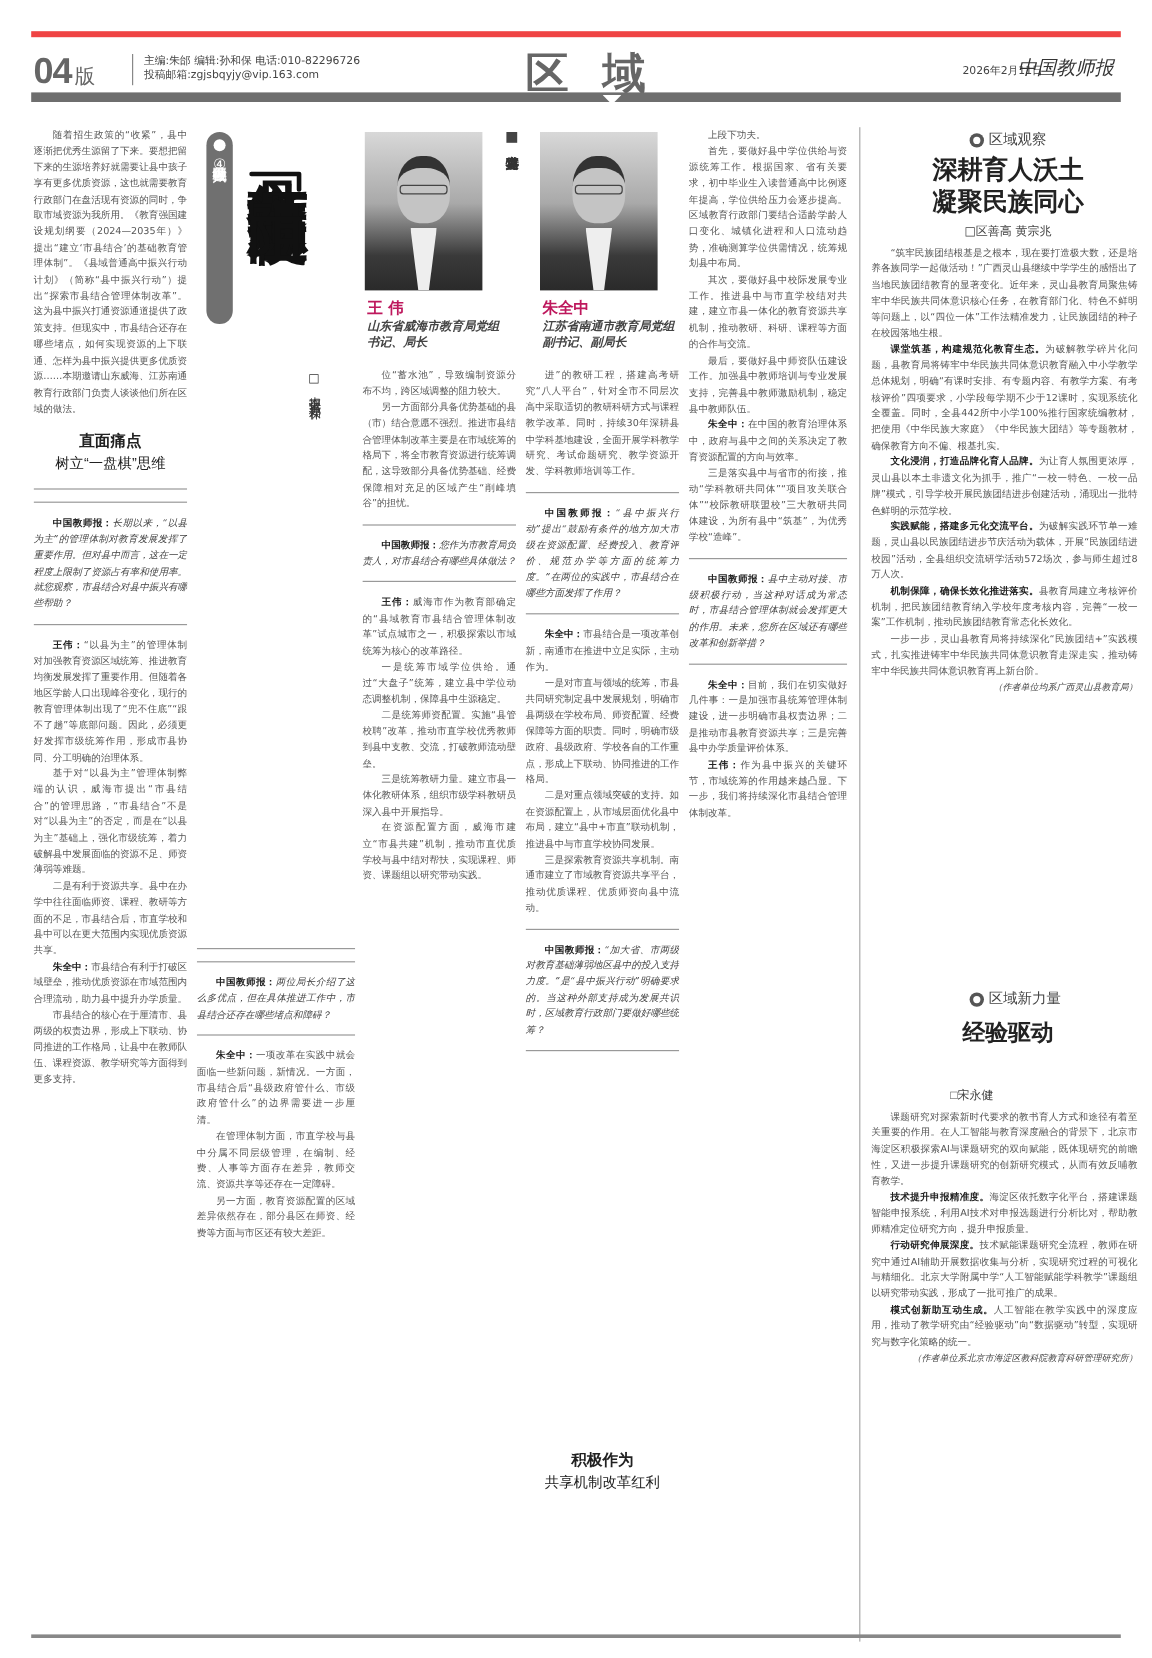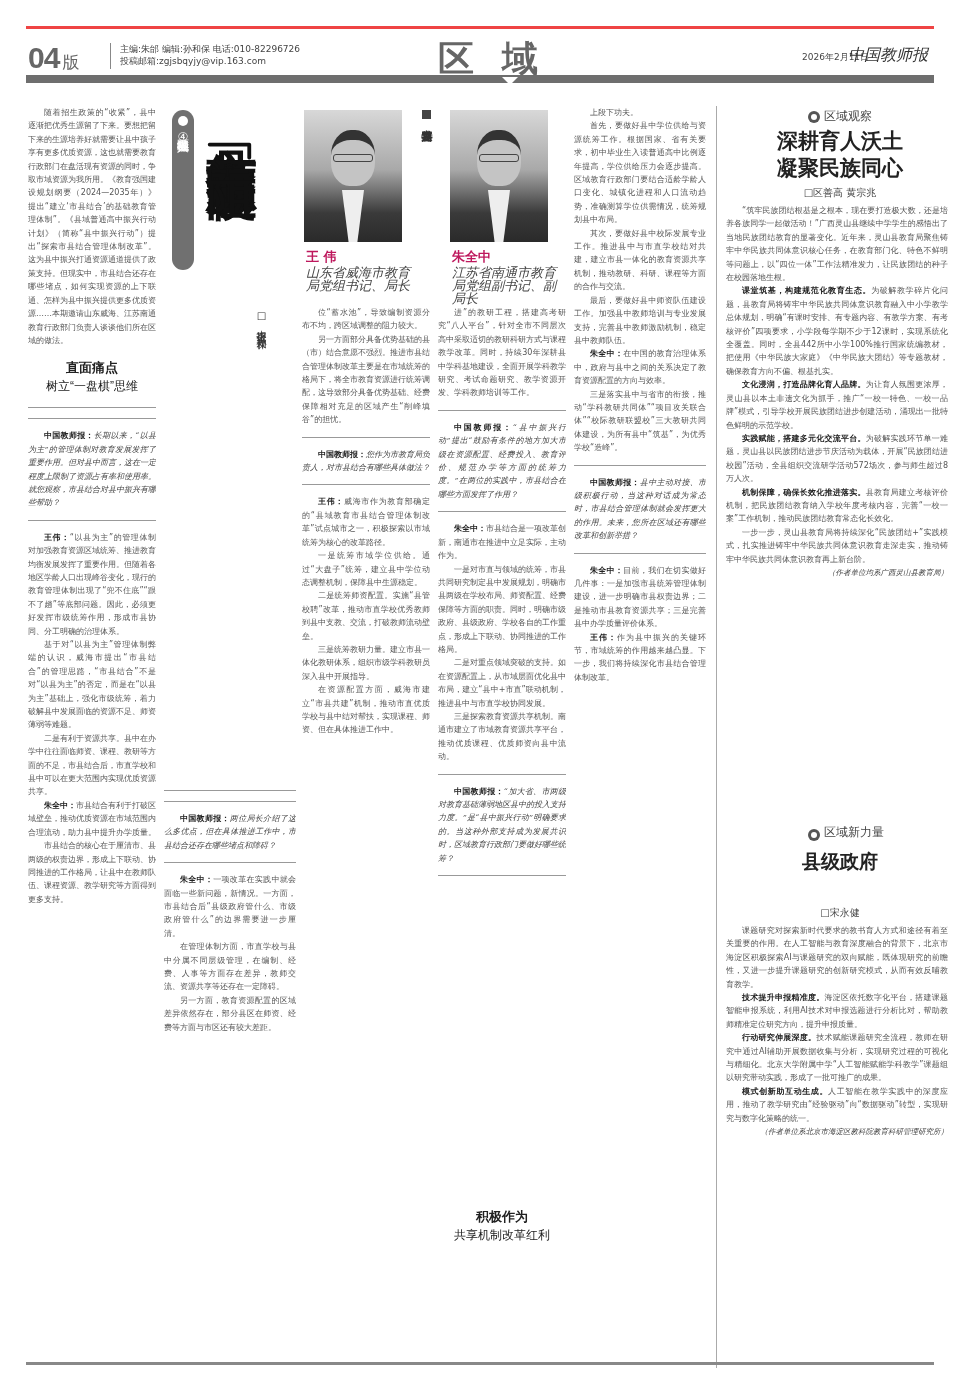--- a/index.html
+++ b/index.html
@@ -1,19 +1,19 @@
 <!DOCTYPE html>
 <html><head>
 <meta charset="utf-8">
 <style>
   * { box-sizing: border-box; margin: 0; padding: 0; }
   html, body { width: 960px; height: 1382px; background: #fff; overflow: hidden; }
   body { font-family: "DejaVu Sans", sans-serif; color: #333; position: relative; }
 
-  .masthead { position: absolute; left: 26px; top: 26px; width: 908px; height: 60px; border-top: 3px solid #ef4444; }
+  .masthead { position: absolute; left: 26px; top: 26px; width: 908px; height: 60px; border-top: 5px solid #ef4444; }
   .mh-page { position: absolute; left: 2px; top: 12px; font-family: "Liberation Sans", sans-serif; font-weight: bold; font-size: 30px; color: #666; letter-spacing: -1px; }
   .mh-page small { font-size: 17px; font-weight: normal; color: #666; margin-left: 3px; }
   .mh-sep { position: absolute; left: 84px; top: 14px; width: 1px; height: 26px; background: #888; }
   .mh-info { position: absolute; left: 94px; top: 14px; font-size: 9px; line-height: 12px; color: #444; }
   .mh-section { position: absolute; left: 412px; top: 6px; font-size: 36px; font-weight: bold; color: #666; letter-spacing: 28px; }
   .mh-date { position: absolute; left: 776px; top: 22px; font-size: 9px; color: #444; }
   .mh-logo { position: absolute; right: 6px; top: 16px; font-family: "DejaVu Serif", serif; font-size: 16px; font-style: italic; color: #333; }
   .mh-bar { position: absolute; left: 0; top: 46px; width: 908px; height: 8px; background: #6e6e6e; }
   .mh-notch { position: absolute; left: 476px; top: 48px; width: 16px; height: 8px; background: #fff; clip-path: polygon(0 0,100% 0,50% 100%); }
 
@@ -32,21 +32,21 @@
   .headline { position: absolute; left: 200px; top: 108px; width: 62px; writing-mode: vertical-rl; font-family: "DejaVu Sans", sans-serif; font-weight: bold; font-size: 50px; line-height: 60px; color: #111; letter-spacing: 2px; }
   .byline { position: absolute; left: 254px; top: 310px; writing-mode: vertical-rl; font-size: 10px; color: #333; letter-spacing: 1px; }
 
   .guest-label { position: absolute; left: 418px; top: 110px; writing-mode: vertical-rl; font-size: 11px; font-weight: bold; color: #333; }
   .guest-label::before { content: ""; display: inline-block; width: 9px; height: 9px; background: #444; margin-bottom: 2px; }
   .photo { position: absolute; width: 98px; height: 132px; background: linear-gradient(180deg,#d8d8d8 0%,#a9a9a9 45%,#3a3a3a 78%,#2a2a2a 100%); overflow: hidden; }
   .photo .head { position: absolute; left: 27px; top: 20px; width: 44px; height: 56px; border-radius: 45% 45% 42% 42%; background: #c4c4c4; border-top: 10px solid #333; }
   .photo .glasses { position: absolute; left: 29px; top: 44px; width: 40px; height: 8px; border: 1px solid #444; border-radius: 3px; }
   .photo .shirt { position: absolute; left: 38px; top: 80px; width: 22px; height: 52px; background: #eee; clip-path: polygon(0 0,100% 0,70% 100%,30% 100%); }
   .guest-name { position: absolute; font-family: "DejaVu Serif", serif; font-weight: bold; font-size: 13px; color: #be185d; }
-  .guest-title { position: absolute; font-family: "DejaVu Serif", serif; font-style: italic; font-size: 13px; line-height: 13px; color: #444; }
+  .guest-title { position: absolute; font-family: "DejaVu Serif", serif; font-style: italic; font-size: 10px; line-height: 13px; color: #444; font-weight: bold; }
 
   .vline { position: absolute; width: 1px; background: #aaa; }
   .hline { position: absolute; height: 3px; background: #888; }
 
   .sec-tag { position: absolute; font-size: 12px; color: #444; display: flex; align-items: center; gap: 4px; }
   .sec-tag .dot { width: 12px; height: 12px; border-radius: 50%; background: #555; display: inline-block; position: relative; }
   .sec-tag .dot::after { content: ""; position: absolute; left: 3px; top: 3px; width: 6px; height: 6px; border-radius: 50%; background: #fff; }
   .side-title { position: absolute; text-align: center; font-weight: bold; font-size: 21px; line-height: 27px; color: #222; }
   .side-byline { position: absolute; font-size: 10px; color: #444; text-align: center; }
   .note { font-family: "DejaVu Serif", serif; font-style: italic; text-align: right; font-size: 7.5px; color: #444; }
@@ -127,21 +127,21 @@
   <div>
       <p>位“蓄水池”，导致编制资源分布不均，跨区域调整的阻力较大。</p>
       <p>另一方面部分具备优势基础的县（市）结合意愿不强烈。推进市县结合管理体制改革主要是在市域统筹的格局下，将全市教育资源进行统筹调配，这导致部分具备优势基础、经费保障相对充足的区域产生“削峰填谷”的担忧。</p>
       <div class="rule"></div>
       <p class="qa-q"><span class="spk">中国教师报：</span>您作为市教育局负责人，对市县结合有哪些具体做法？</p>
       <div class="rule"></div>
       <p><span class="spk">王伟：</span>威海市作为教育部确定的“县域教育市县结合管理体制改革”试点城市之一，积极探索以市域统筹为核心的改革路径。</p>
       <p>一是统筹市域学位供给。通过“大盘子”统筹，建立县中学位动态调整机制，保障县中生源稳定。</p>
       <p>二是统筹师资配置。实施“县管校聘”改革，推动市直学校优秀教师到县中支教、交流，打破教师流动壁垒。</p>
       <p>三是统筹教研力量。建立市县一体化教研体系，组织市级学科教研员深入县中开展指导。</p>
-      <p>在资源配置方面，威海市建立“市县共建”机制，推动市直优质学校与县中结对帮扶，实现课程、师资、但在具体推进工作中。</p>
+      <p>在资源配置方面，威海市建立“市县共建”机制，推动市直优质学校与县中结对帮扶，实现课程、师资、课题组以研究带动实践。</p>
     </div>
 </div>
 
 <div class="col" style="left:438px; top:306px; width:128px; height:860px;">
   <div>
       <p>进”的教研工程，搭建高考研究“八人平台”，针对全市不同层次高中采取适切的教研科研方式与课程教学改革。同时，持续30年深耕县中学科基地建设，全面开展学科教学研究、考试命题研究、教学资源开发、学科教师培训等工作。</p>
       <div class="rule"></div>
       <p class="qa-q"><span class="spk">中国教师报：</span>“县中振兴行动”提出“鼓励有条件的地方加大市级在资源配置、经费投入、教育评价、规范办学等方面的统筹力度。”在两位的实践中，市县结合在哪些方面发挥了作用？</p>
       <div class="rule"></div>
       <p><span class="spk">朱全中：</span>市县结合是一项改革创新，南通市在推进中立足实际，主动作为。</p>
@@ -190,28 +190,28 @@
       <p>“筑牢民族团结根基是之根本，现在要打造极大数，还是培养各族同学一起做活动！”广西灵山县继续中学学生的感悟出了当地民族团结教育的显著变化。近年来，灵山县教育局聚焦铸牢中华民族共同体意识核心任务，在教育部门化、特色不鲜明等问题上，以“四位一体”工作法精准发力，让民族团结的种子在校园落地生根。</p>
       <p><span class="spk">课堂筑基，构建规范化教育生态。</span>为破解教学碎片化问题，县教育局将铸牢中华民族共同体意识教育融入中小学教学总体规划，明确“有课时安排、有专题内容、有教学方案、有考核评价”四项要求，小学段每学期不少于12课时，实现系统化全覆盖。同时，全县442所中小学100%推行国家统编教材，把使用《中华民族大家庭》《中华民族大团结》等专题教材，确保教育方向不偏、根基扎实。</p>
       <p><span class="spk">文化浸润，打造品牌化育人品牌。</span>为让育人氛围更浓厚，灵山县以本土非遗文化为抓手，推广“一校一特色、一校一品牌”模式，引导学校开展民族团结进步创建活动，涌现出一批特色鲜明的示范学校。</p>
       <p><span class="spk">实践赋能，搭建多元化交流平台。</span>为破解实践环节单一难题，灵山县以民族团结进步节庆活动为载体，开展“民族团结进校园”活动，全县组织交流研学活动572场次，参与师生超过8万人次。</p>
       <p><span class="spk">机制保障，确保长效化推进落实。</span>县教育局建立考核评价机制，把民族团结教育纳入学校年度考核内容，完善“一校一案”工作机制，推动民族团结教育常态化长效化。</p>
       <p>一步一步，灵山县教育局将持续深化“民族团结+”实践模式，扎实推进铸牢中华民族共同体意识教育走深走实，推动铸牢中华民族共同体意识教育再上新台阶。</p>
     </div>
   <div class="note">（作者单位均系广西灵山县教育局）</div>
 </div>
 
-<div class="sec-tag" style="left:808px; top:824px;align-items:flex-end;">
+<div class="sec-tag" style="left:808px; top:824px;">
   <span class="dot"></span>
   <span>区域新力量</span>
 </div>
 <div class="side-title" style="left:730px; top:848px; width:220px; font-size:19px;">
-  <div>县级政府</div>
-</div>
-<div class="side-byline" style="left:730px; top:906px; width:220px;">□宋永健</div>
+  <div>经验驱动</div>
+</div>
+<div class="side-byline" style="left:700px; top:906px; width:220px;font-family:Liberation Serif, serif;">□宋永健</div>
 <div class="col" style="left:726px; top:924px; width:222px; height:410px;">
   <div>
       <p>课题研究对探索新时代要求的教书育人方式和途径有着至关重要的作用。在人工智能与教育深度融合的背景下，北京市海淀区积极探索AI与课题研究的双向赋能，既体现研究的前瞻性，又进一步提升课题研究的创新研究模式，从而有效反哺教育教学。</p>
       <p><span class="spk">技术提升申报精准度。</span>海淀区依托数字化平台，搭建课题智能申报系统，利用AI技术对申报选题进行分析比对，帮助教师精准定位研究方向，提升申报质量。</p>
       <p><span class="spk">行动研究伸展深度。</span>技术赋能课题研究全流程，教师在研究中通过AI辅助开展数据收集与分析，实现研究过程的可视化与精细化。北京大学附属中学“人工智能赋能学科教学”课题组以研究带动实践，形成了一批可推广的成果。</p>
       <p><span class="spk">模式创新助互动生成。</span>人工智能在教学实践中的深度应用，推动了教学研究由“经验驱动”向“数据驱动”转型，实现研究与数字化策略的统一。</p>
     </div>
   <div class="note">（作者单位系北京市海淀区教科院教育科研管理研究所）</div>
 </div>
 

